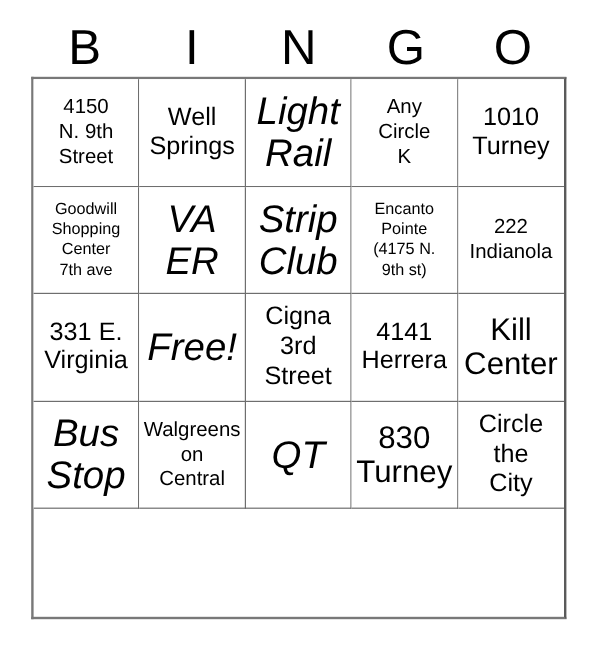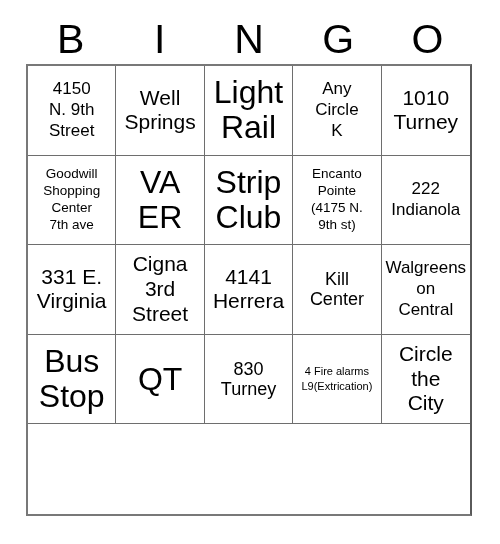--- a/index.html
+++ b/index.html
@@ -80,22 +80,22 @@
     line-height: 1.1;
     white-space: pre-line;
     word-wrap: break-word;
     color: #000;
   }
   
   .sz-xs .cell-text { font-size: 11px;  line-height: 1.35; }
   .sz-s  .cell-text { font-size: 13.5px; line-height: 1.25; }
   .sz-m  .cell-text { font-size: 17px;  line-height: 1.22; }
   .sz-l  .cell-text { font-size: 21px;  line-height: 1.18; }
-  .sz-xl .cell-text { font-size: 18px;  line-height: 1.12; }
-  .sz-xxl .cell-text { font-size: 32px; line-height: 1.1; }
+  .sz-xl .cell-text { font-size: 26px;  line-height: 1.12; }
+  .sz-xxl .cell-text { font-size: 32px; line-height: 1.1; font-style: italic; }
 </style>
 </head>
 <body>
 
 <div class="card">
 
   <div class="header-row">
     <div class="header-cell">B</div>
     <div class="header-cell">I</div>
     <div class="header-cell">N</div>
@@ -148,52 +148,51 @@
 9th st)</span>
       </div>
       <div class="cell sz-m">
         <span class="cell-text">222
 Indianola</span>
       </div>
       <div class="cell sz-l">
         <span class="cell-text">331 E.
 Virginia</span>
       </div>
+      <div class="cell sz-xxl">
+        <span class="cell-text">Free!</span>
+      </div>
       <div class="cell sz-l">
         <span class="cell-text">Cigna
 3rd
 Street</span>
       </div>
       <div class="cell sz-l">
         <span class="cell-text">4141
 Herrera</span>
       </div>
       <div class="cell sz-xl">
         <span class="cell-text">Kill
 Center</span>
       </div>
+      <div class="cell sz-xxl">
+        <span class="cell-text">Bus
+Stop</span>
+      </div>
       <div class="cell sz-m">
         <span class="cell-text">Walgreens
 on
 Central</span>
-      </div>
-      <div class="cell sz-xxl">
-        <span class="cell-text">Bus
-Stop</span>
       </div>
       <div class="cell sz-xxl">
         <span class="cell-text">QT</span>
       </div>
       <div class="cell sz-xl">
         <span class="cell-text">830
 Turney</span>
-      </div>
-      <div class="cell sz-xs">
-        <span class="cell-text">4 Fire alarms
-L9(Extrication)</span>
       </div>
       <div class="cell sz-l">
         <span class="cell-text">Circle
 the
 City</span>
       </div>
     </div>
 
 </div>
 

